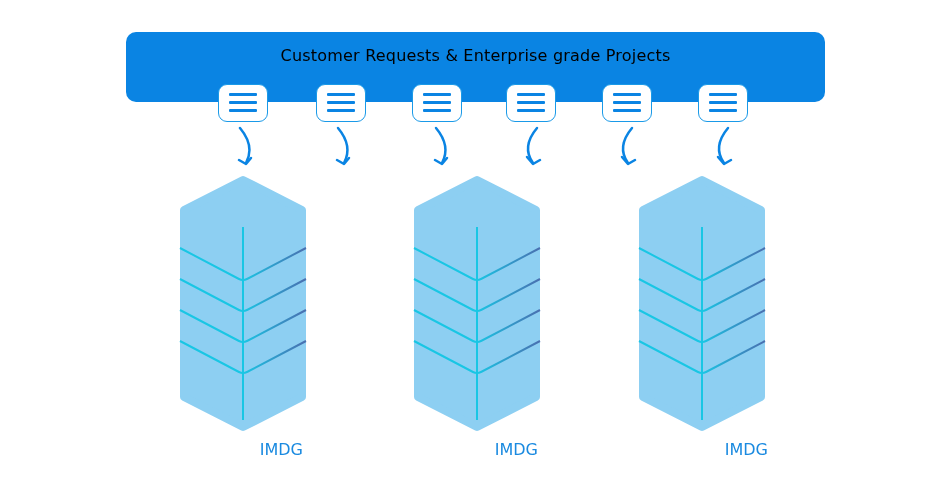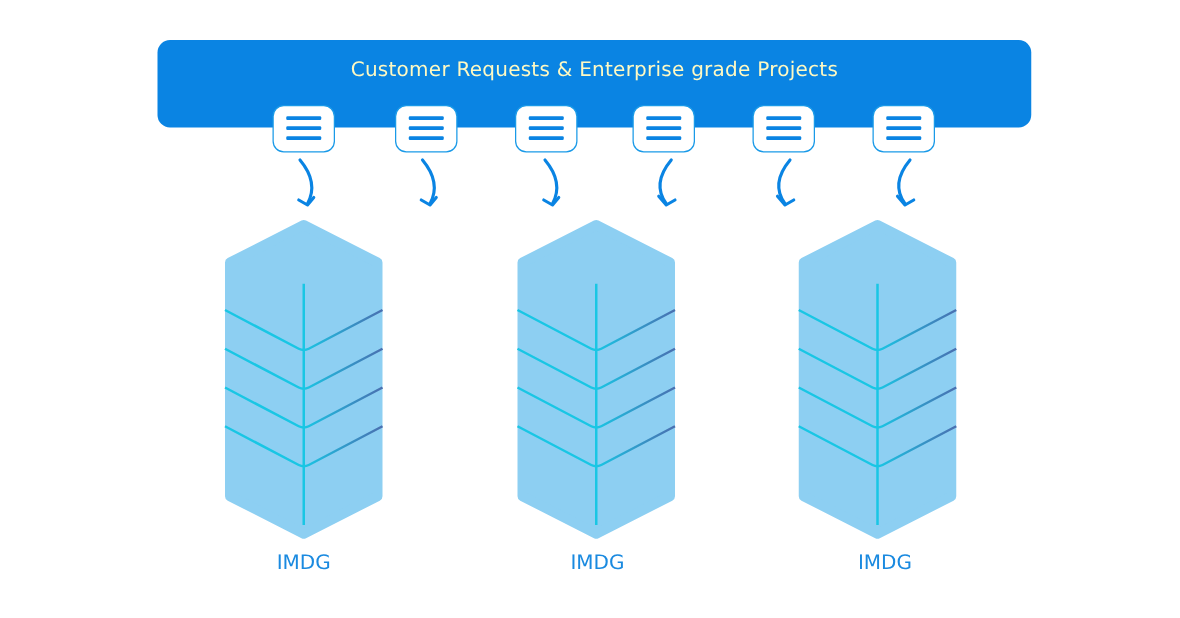--- a/index.html
+++ b/index.html
@@ -1,29 +1,29 @@
 <!DOCTYPE html>
 <html><head>
 <meta charset="utf-8">
 <style>
   html, body { margin: 0; padding: 0; background: #ffffff; }
   body { width: 944px; height: 494px; position: relative; overflow: hidden;
          font-family: "DejaVu Sans", sans-serif; }
   .banner { position: absolute; left: 126px; top: 32px; width: 699px; height: 70px;
             background: #0a84e3; border-radius: 10px; }
   .banner-title { position: absolute; left: 0; right: 0; top: 14px; text-align: center;
-                  color: #fef9c3; font-size: 16px; letter-spacing: 0.2px; }
+                  color: #000000; font-size: 16px; letter-spacing: 0.2px; }
   .doc { position: absolute; top: 84px; width: 50px; height: 38px; background: #ffffff;
          border: 1.5px solid #1a9ae8; border-radius: 9px; box-sizing: border-box; }
   .doc span { position: absolute; left: 10px; right: 10px; height: 3px; background: #0a84e3; border-radius: 1px; }
   .doc span:nth-child(1) { top: 8px; }
   .doc span:nth-child(2) { top: 16px; }
   .doc span:nth-child(3) { top: 24px; }
   svg.layer { position: absolute; left: 0; top: 0; }
-  .label { position: absolute; top: 440px; width: 120px; text-align: center;
+  .label { position: absolute; top: 440px; width: 120px; text-align: right;
            color: #1a8ae0; font-size: 16px; }
 </style>
 </head>
 <body>
 
 <div class="banner">
   <div class="banner-title">Customer Requests &amp; Enterprise grade Projects</div>
 </div>
 
 <div class="doc" style="left:218px">

